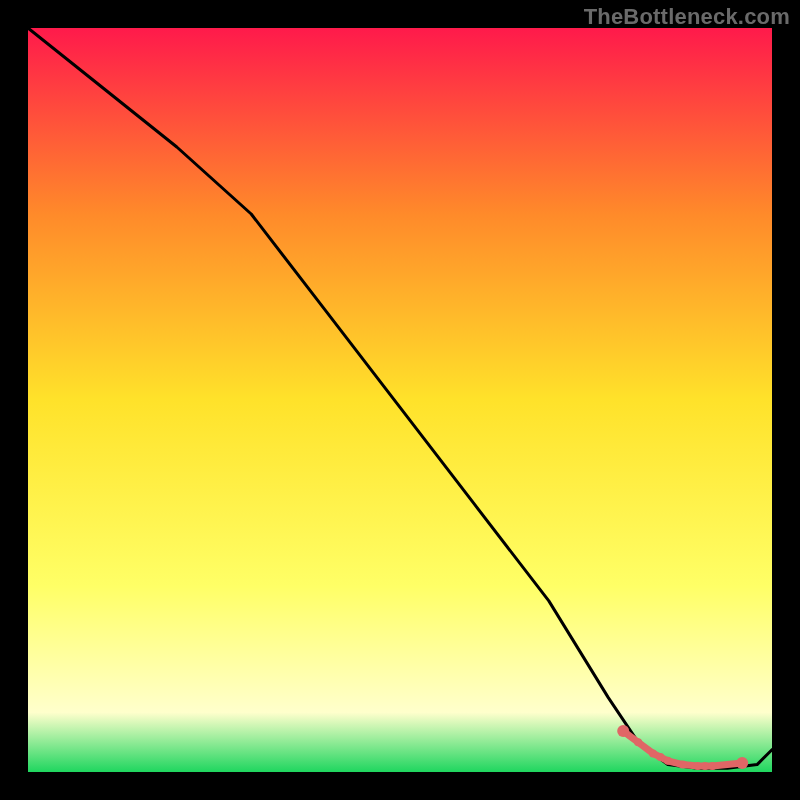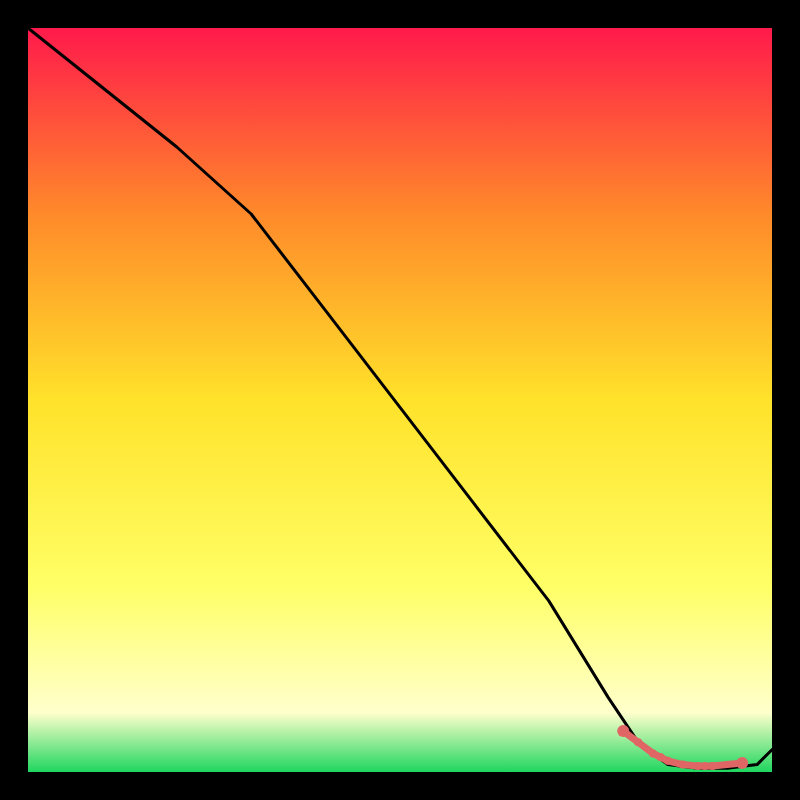--- a/index.html
+++ b/index.html
@@ -33,20 +33,21 @@
     top: 28px;
     width: 744px;
     height: 744px;
   }
   svg { display: block; }
 </style>
 </head>
 <body>
 
 <div class="stage">
+  <div class="watermark">TheBottleneck.com</div>
 
   <div class="plot-wrap">
     <svg id="chart-svg" width="744" height="744" viewBox="0 0 744 744">
       <defs>
         <linearGradient id="bg-grad" x1="0" y1="0" x2="0" y2="1">
           <stop id="g0" offset="0%" stop-color="#ff1a4b"></stop>
           <stop id="g1" offset="25%" stop-color="#ff8a2a"></stop>
           <stop id="g2" offset="50%" stop-color="#ffe22a"></stop>
           <stop id="g3" offset="75%" stop-color="#ffff66"></stop>
           <stop id="g4" offset="92%" stop-color="#ffffcc"></stop>

